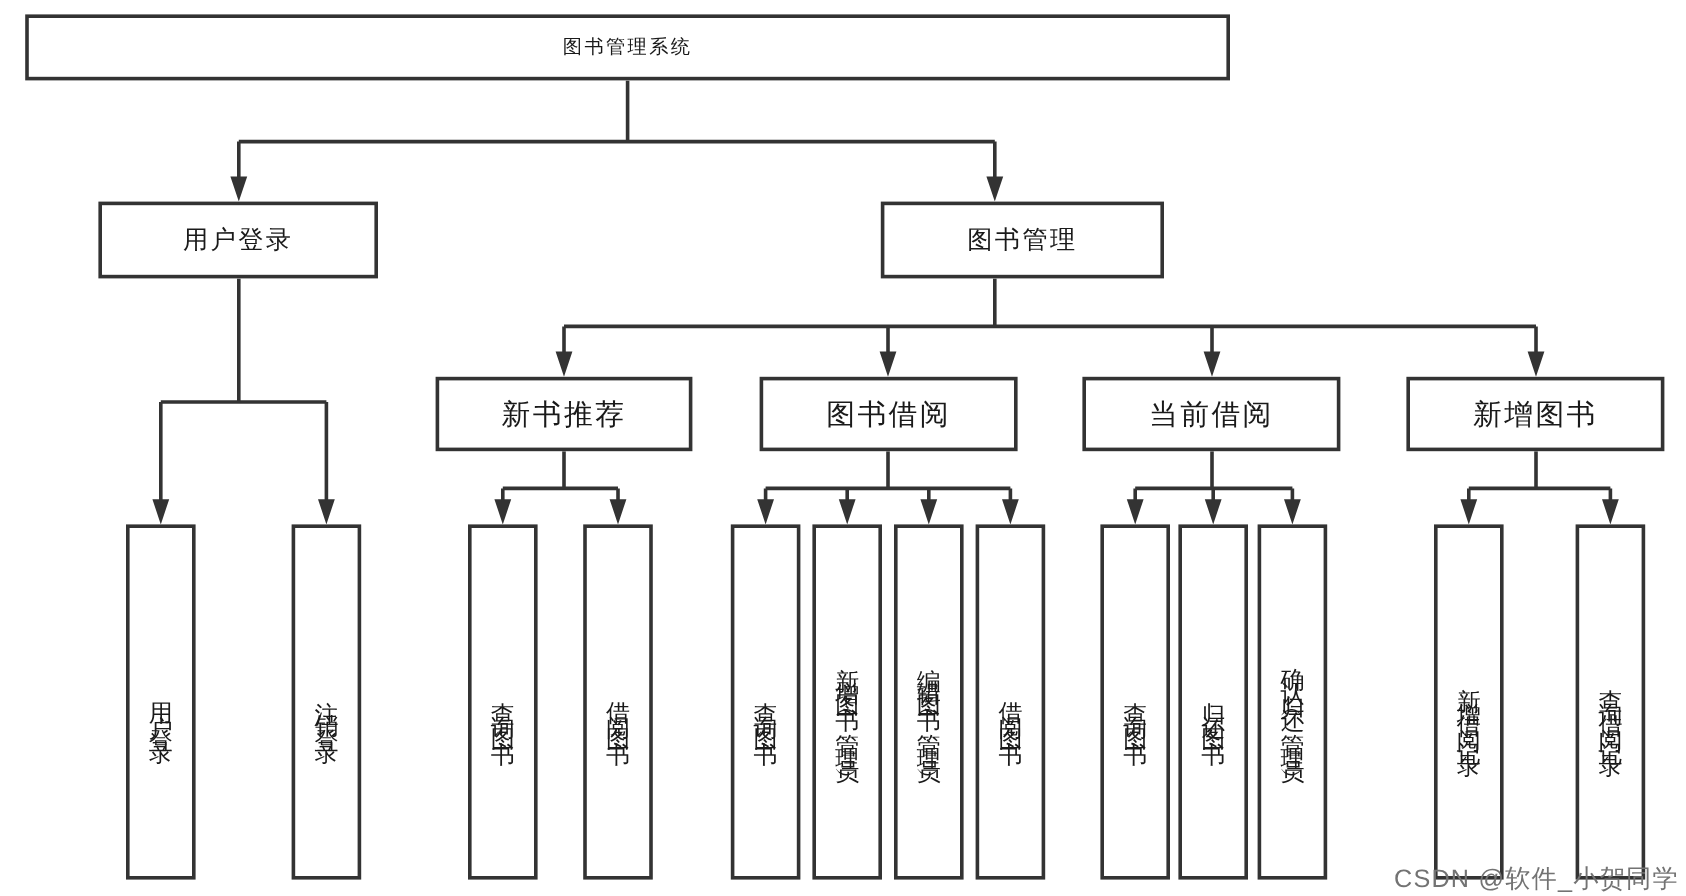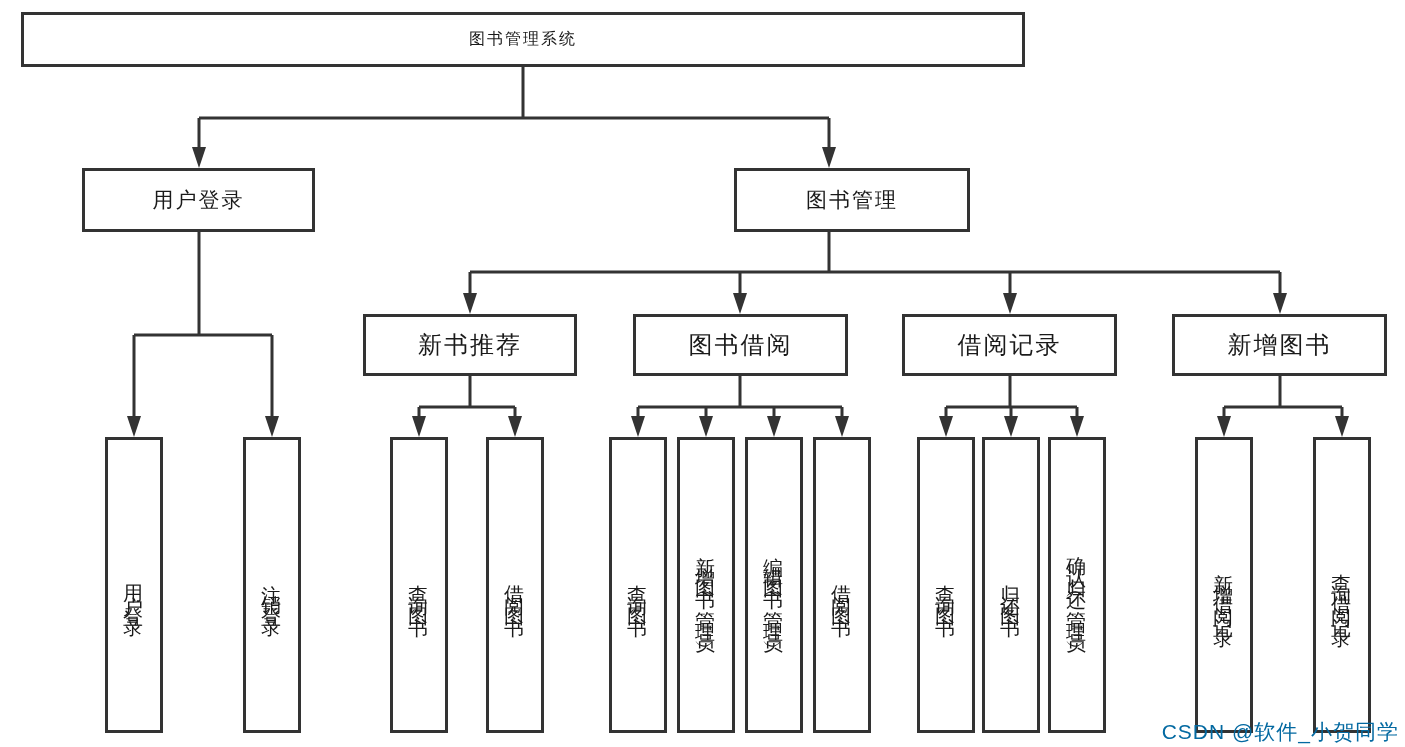--- a/index.html
+++ b/index.html
@@ -15,21 +15,21 @@
   }
   .box span{font-size:24px;letter-spacing:2px;white-space:nowrap;}
   .root span{font-size:16px;}
   .lvl2 span{font-size:21px;}
   .leaf span{
     writing-mode:vertical-rl;text-orientation:mixed;
     font-size:20px;letter-spacing:11px;margin-bottom:-11px;white-space:nowrap;
   }
   .watermark{
     position:absolute;right:6px;bottom:1px;z-index:9;
-    font-size:21px;color:#0369a1;letter-spacing:1px;white-space:nowrap;
+    font-size:21px;color:#737373;letter-spacing:1px;white-space:nowrap;
   }
 </style>
 </head>
 <body>
 
 <div class="stage">
 
   <svg class="wires" width="1405" height="747" viewBox="0 0 1405 747" aria-hidden="true">
     <g stroke="#333333" stroke-width="3" fill="none">
 
@@ -72,21 +72,21 @@
     <span>图书管理</span>
   </div>
 
   <div class="box" style="left:363px;top:314px;width:214px;height:62px">
     <span>新书推荐</span>
   </div>
   <div class="box" style="left:633px;top:314px;width:215px;height:62px">
     <span>图书借阅</span>
   </div>
   <div class="box" style="left:902px;top:314px;width:215px;height:62px">
-    <span>借阅记录</span>
+    <span>当前借阅</span>
   </div>
   <div class="box" style="left:1172px;top:314px;width:215px;height:62px">
     <span>新增图书</span>
   </div>
 
   <div class="box leaf" style="left:105px;top:437px;width:58px;height:296px">
     <span>用户登录</span>
   </div>
   <div class="box leaf" style="left:243px;top:437px;width:58px;height:296px">
     <span>注销登录</span>

